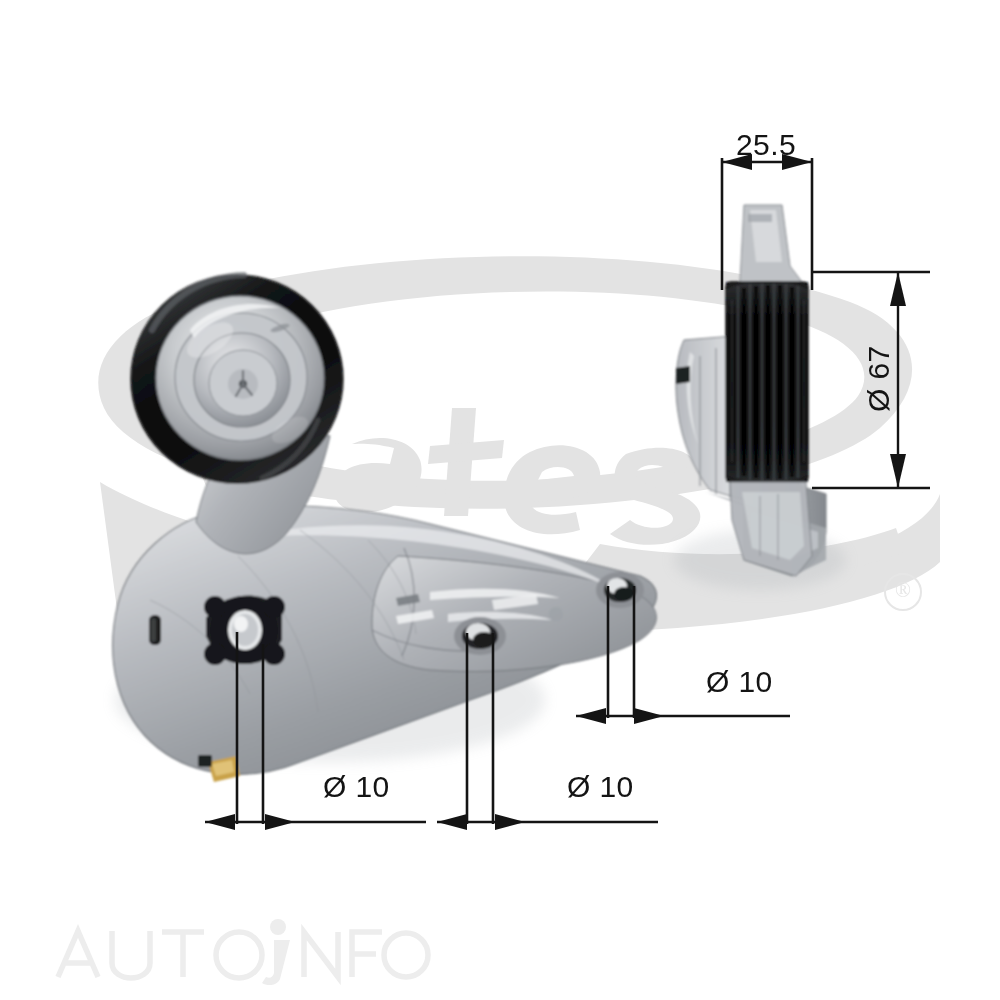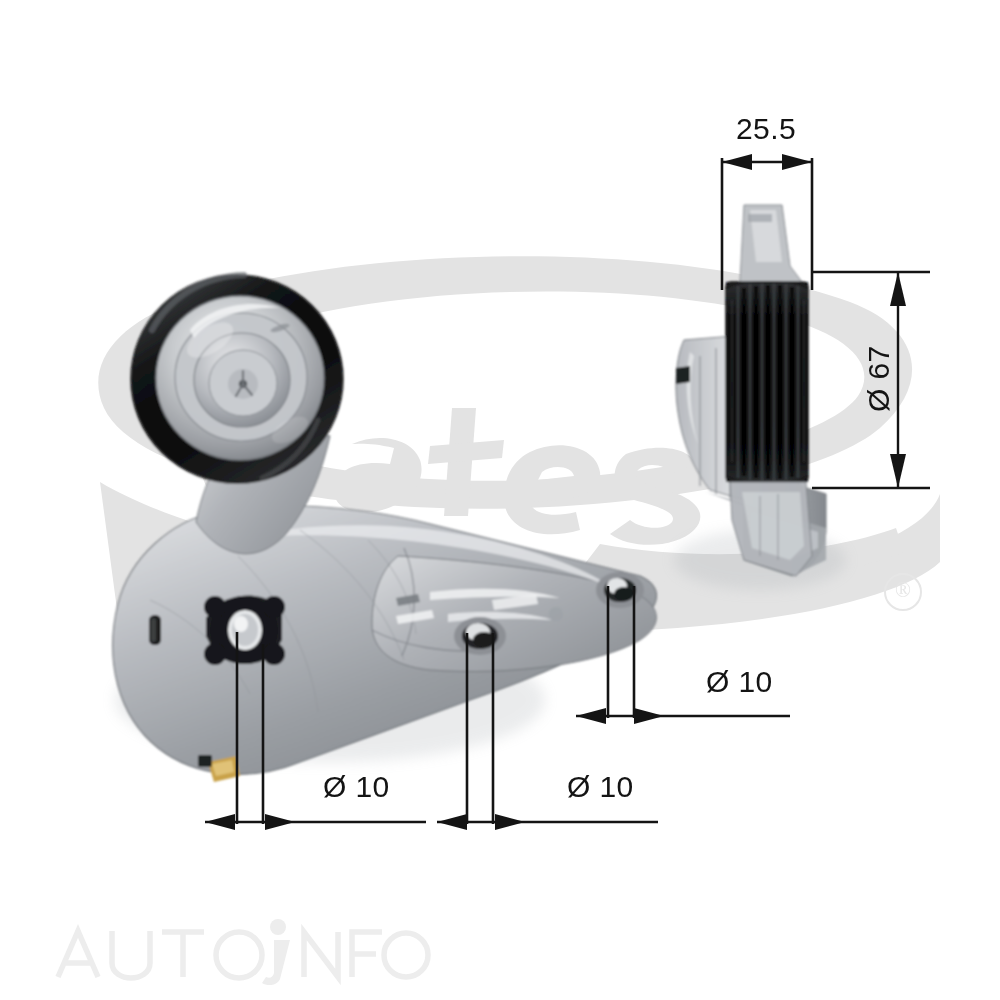--- a/index.html
+++ b/index.html
@@ -392,21 +392,21 @@
         <line x1="237" y1="632" x2="237" y2="824"></line>
         <line x1="263" y1="644" x2="263" y2="824"></line>
         <line x1="205" y1="822" x2="426" y2="822" stroke-width="2.4"></line>
         <polygon points="205,822 235,814 235,830" stroke="none"></polygon>
         <polygon points="295,822 265,814 265,830" stroke="none"></polygon>
       </g>
     </g>
   </svg>
 
   <div>
-    <div class="dimtext" style="left:736px;top:112px;text-align:center;">25.5</div>
+    <div class="dimtext" style="left:736px;top:128px;text-align:center;">25.5</div>
 
     <div class="dimtext v" style="left:862px;top:412px;">Ø 67</div>
 
     <div class="dimtext" style="left:706px;top:665px;">Ø 10</div>
 
     <div class="dimtext" style="left:567px;top:770px;">Ø 10</div>
 
     <div class="dimtext" style="left:323px;top:770px;">Ø 10</div>
   </div>
 

